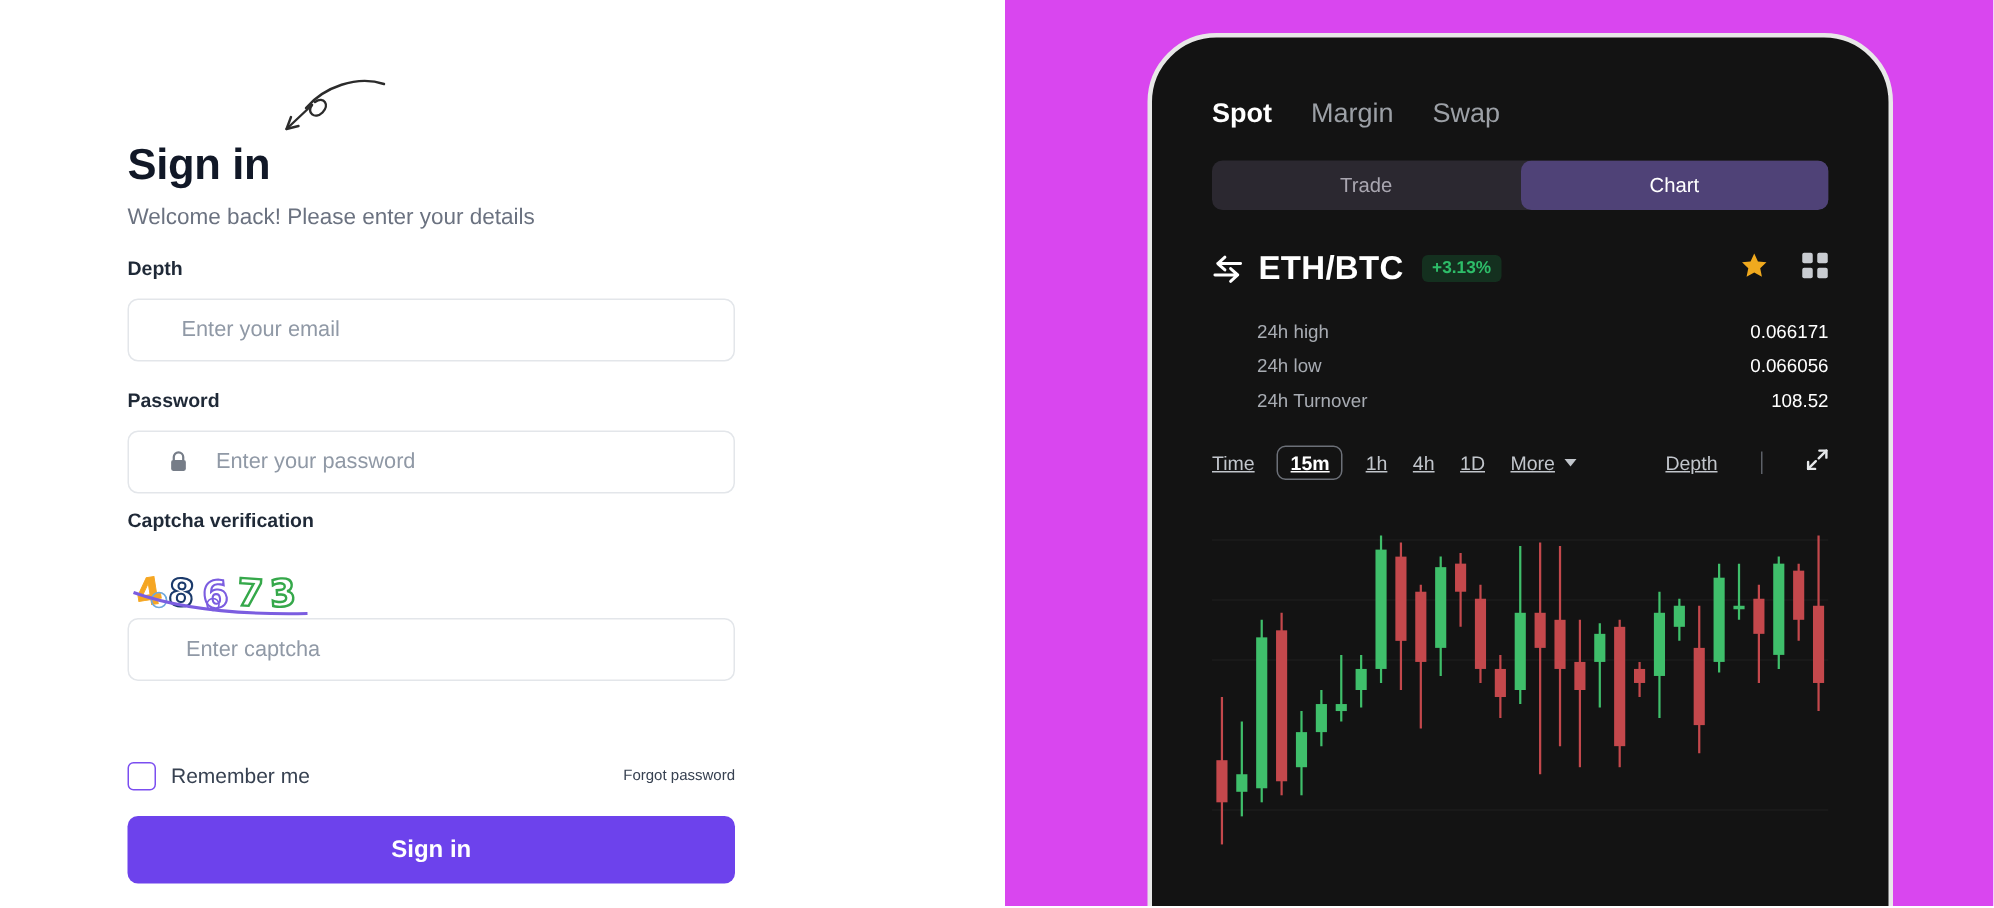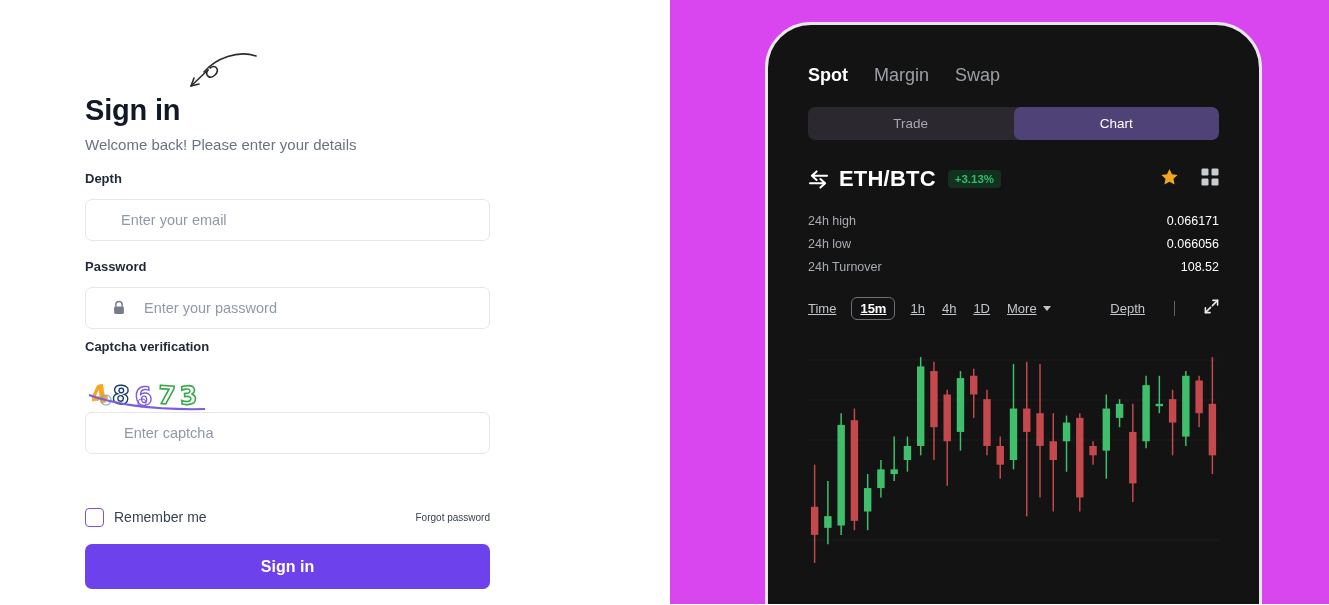--- a/index.html
+++ b/index.html
@@ -237,20 +237,21 @@
     font-weight: bold;
     color: #f6555a;
     letter-spacing: -0.3px;
   }
   .stats { flex: 1; padding-top: 2px; }
   .stat-row {
     display: flex;
     justify-content: space-between;
     font-size: 12.5px;
     line-height: 23px;
+    margin-left: 30px;
   }
   .stat-key { color: #a8acb3; }
   .stat-val { color: #ffffff; }
 
   
   .tf-bar {
     margin-top: 18px;
     display: flex;
     align-items: center;
     gap: 17px;

